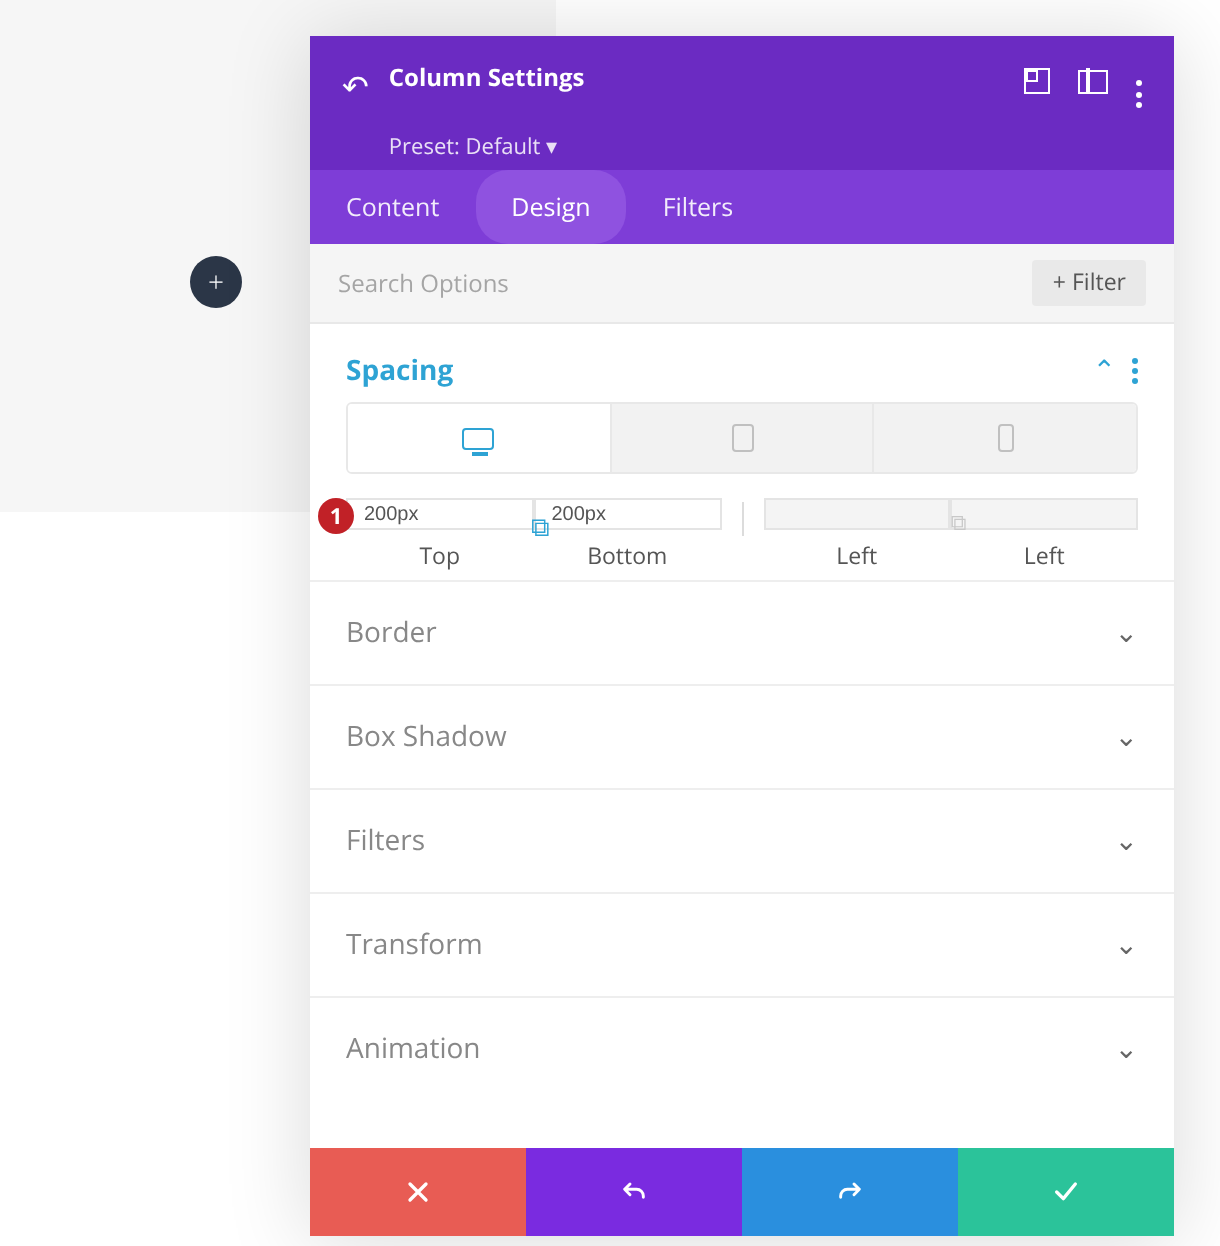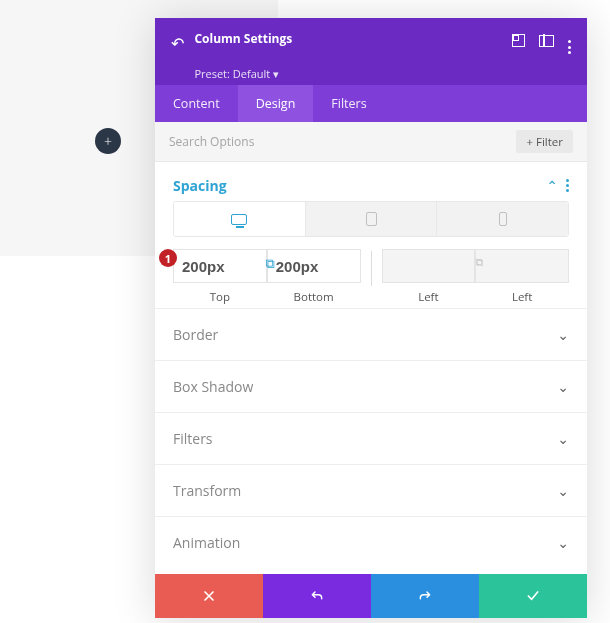--- a/index.html
+++ b/index.html
@@ -19,21 +19,21 @@
 .header-icons { display: flex; gap: 14px; align-items: center; }
 .header-icons span { font-size: 12px; cursor: pointer; }
 .hi-expand { display:inline-block; width:13px; height:13px; border:1.5px solid #fff; position:relative; }
 .hi-expand::before, .hi-expand::after { content:''; position:absolute; width:4px; height:4px; border:1.5px solid #fff; }
 .hi-panel { display:inline-block; width:15px; height:12px; border:1.5px solid #fff; position:relative; }
 .hi-panel::after { content:''; position:absolute; left:3px; top:-1.5px; bottom:-1.5px; width:1.5px; background:#fff; }
 .hi-dots { display:inline-flex; flex-direction:column; gap:2.5px; }
 .hi-dots i { width:3px; height:3px; background:#fff; border-radius:50%; }
 
 .tabs { background: #7e3dd7; display: flex; }
-.tab { padding: 10px 18px; font-size: 12.5px; color: #fff; opacity: 0.9; cursor: pointer; }
+.tab { padding: 10px 18px; font-size: 12.5px; color: #fff; opacity: 0.9; cursor: pointer; border-radius: 16px; }
 .tab.active { background: #8f52e0; opacity: 1; font-weight: 500; }
 
 .search-row { background: #f5f5f5; display: flex; align-items: center; padding: 8px 14px; font-size: 12px; color: #a5a5a5; border-bottom: 1px solid #e8e8e8; gap: 24px; }
 .search-row .sp { flex: 1; }
 .filter-btn { background: #e9e9e9; color: #555; padding: 4px 10px; font-size: 11.5px; border-radius: 2px; cursor: pointer; display: flex; align-items: center; gap: 3px; }
 
 .body { flex: 1; overflow: auto; background: #fff; }
 
 .section-head { display: flex; align-items: center; padding: 14px 18px 6px 18px; }
 .section-title { color: #2ea3d4; font-size: 14px; font-weight: 700; flex: 1; }
@@ -49,21 +49,21 @@
 .device-tab.active { background: #fff; }
 .icon-desktop, .icon-tablet, .icon-phone { display: inline-block; }
 .icon-desktop { width:16px; height:11px; border:1.5px solid #2ea3d4; border-radius:2px; position:relative; }
 .icon-desktop::after { content:''; position:absolute; bottom:-4px; left:4px; width:8px; height:2px; background:#2ea3d4; }
 .icon-tablet { width:11px; height:14px; border:1.5px solid #c0c0c0; border-radius:2px; }
 .icon-phone { width:8px; height:14px; border:1.5px solid #c0c0c0; border-radius:2px; }
 
 .padding-row { display: flex; padding: 0 18px 4px 18px; gap: 0; position: relative; align-items: stretch; }
 .marker { position: absolute; left: 4px; top: 0; width: 18px; height: 18px; background: #c12127; color: #fff; border-radius: 50%; font-size: 11px; font-weight: 700; display: flex; align-items: center; justify-content: center; z-index: 2; }
 .pad-col { flex: 1; display: flex; flex-direction: column; align-items: center; position: relative; }
-.pad-input { width: 100%; height: 34px; border: 1px solid #e4e4e4; background: #fff; font-size: 15px; padding: 0 8px; color: #555; font-weight: bold; }
+.pad-input { width: 100%; height: 16px; border: 1px solid #e4e4e4; background: #fff; font-size: 10px; padding: 0 8px; color: #555; }
 .pad-input.empty { background: #f4f4f4; color: #bbb; }
 .pad-lbl { font-size: 11.5px; color: #555; margin-top: 6px; }
 .link-ic { position: absolute; right: -8px; top: 5px; color: #2ea3d4; font-size: 13px; z-index: 3; }
 .link-ic.off { color: #c8c8c8; font-size: 11px; }
 .vdiv { width: 1px; background: #dcdcdc; margin: 2px 10px 18px 10px; }
 
 .acc-item { display: flex; align-items: center; padding: 16px 18px; border-top: 1px solid #eee; font-size: 14px; color: #888; cursor: pointer; }
 .acc-item:first-of-type { margin-top: 10px; }
 .acc-item .sp { flex: 1; }
 .chev { font-size: 14px; color: #666; }

